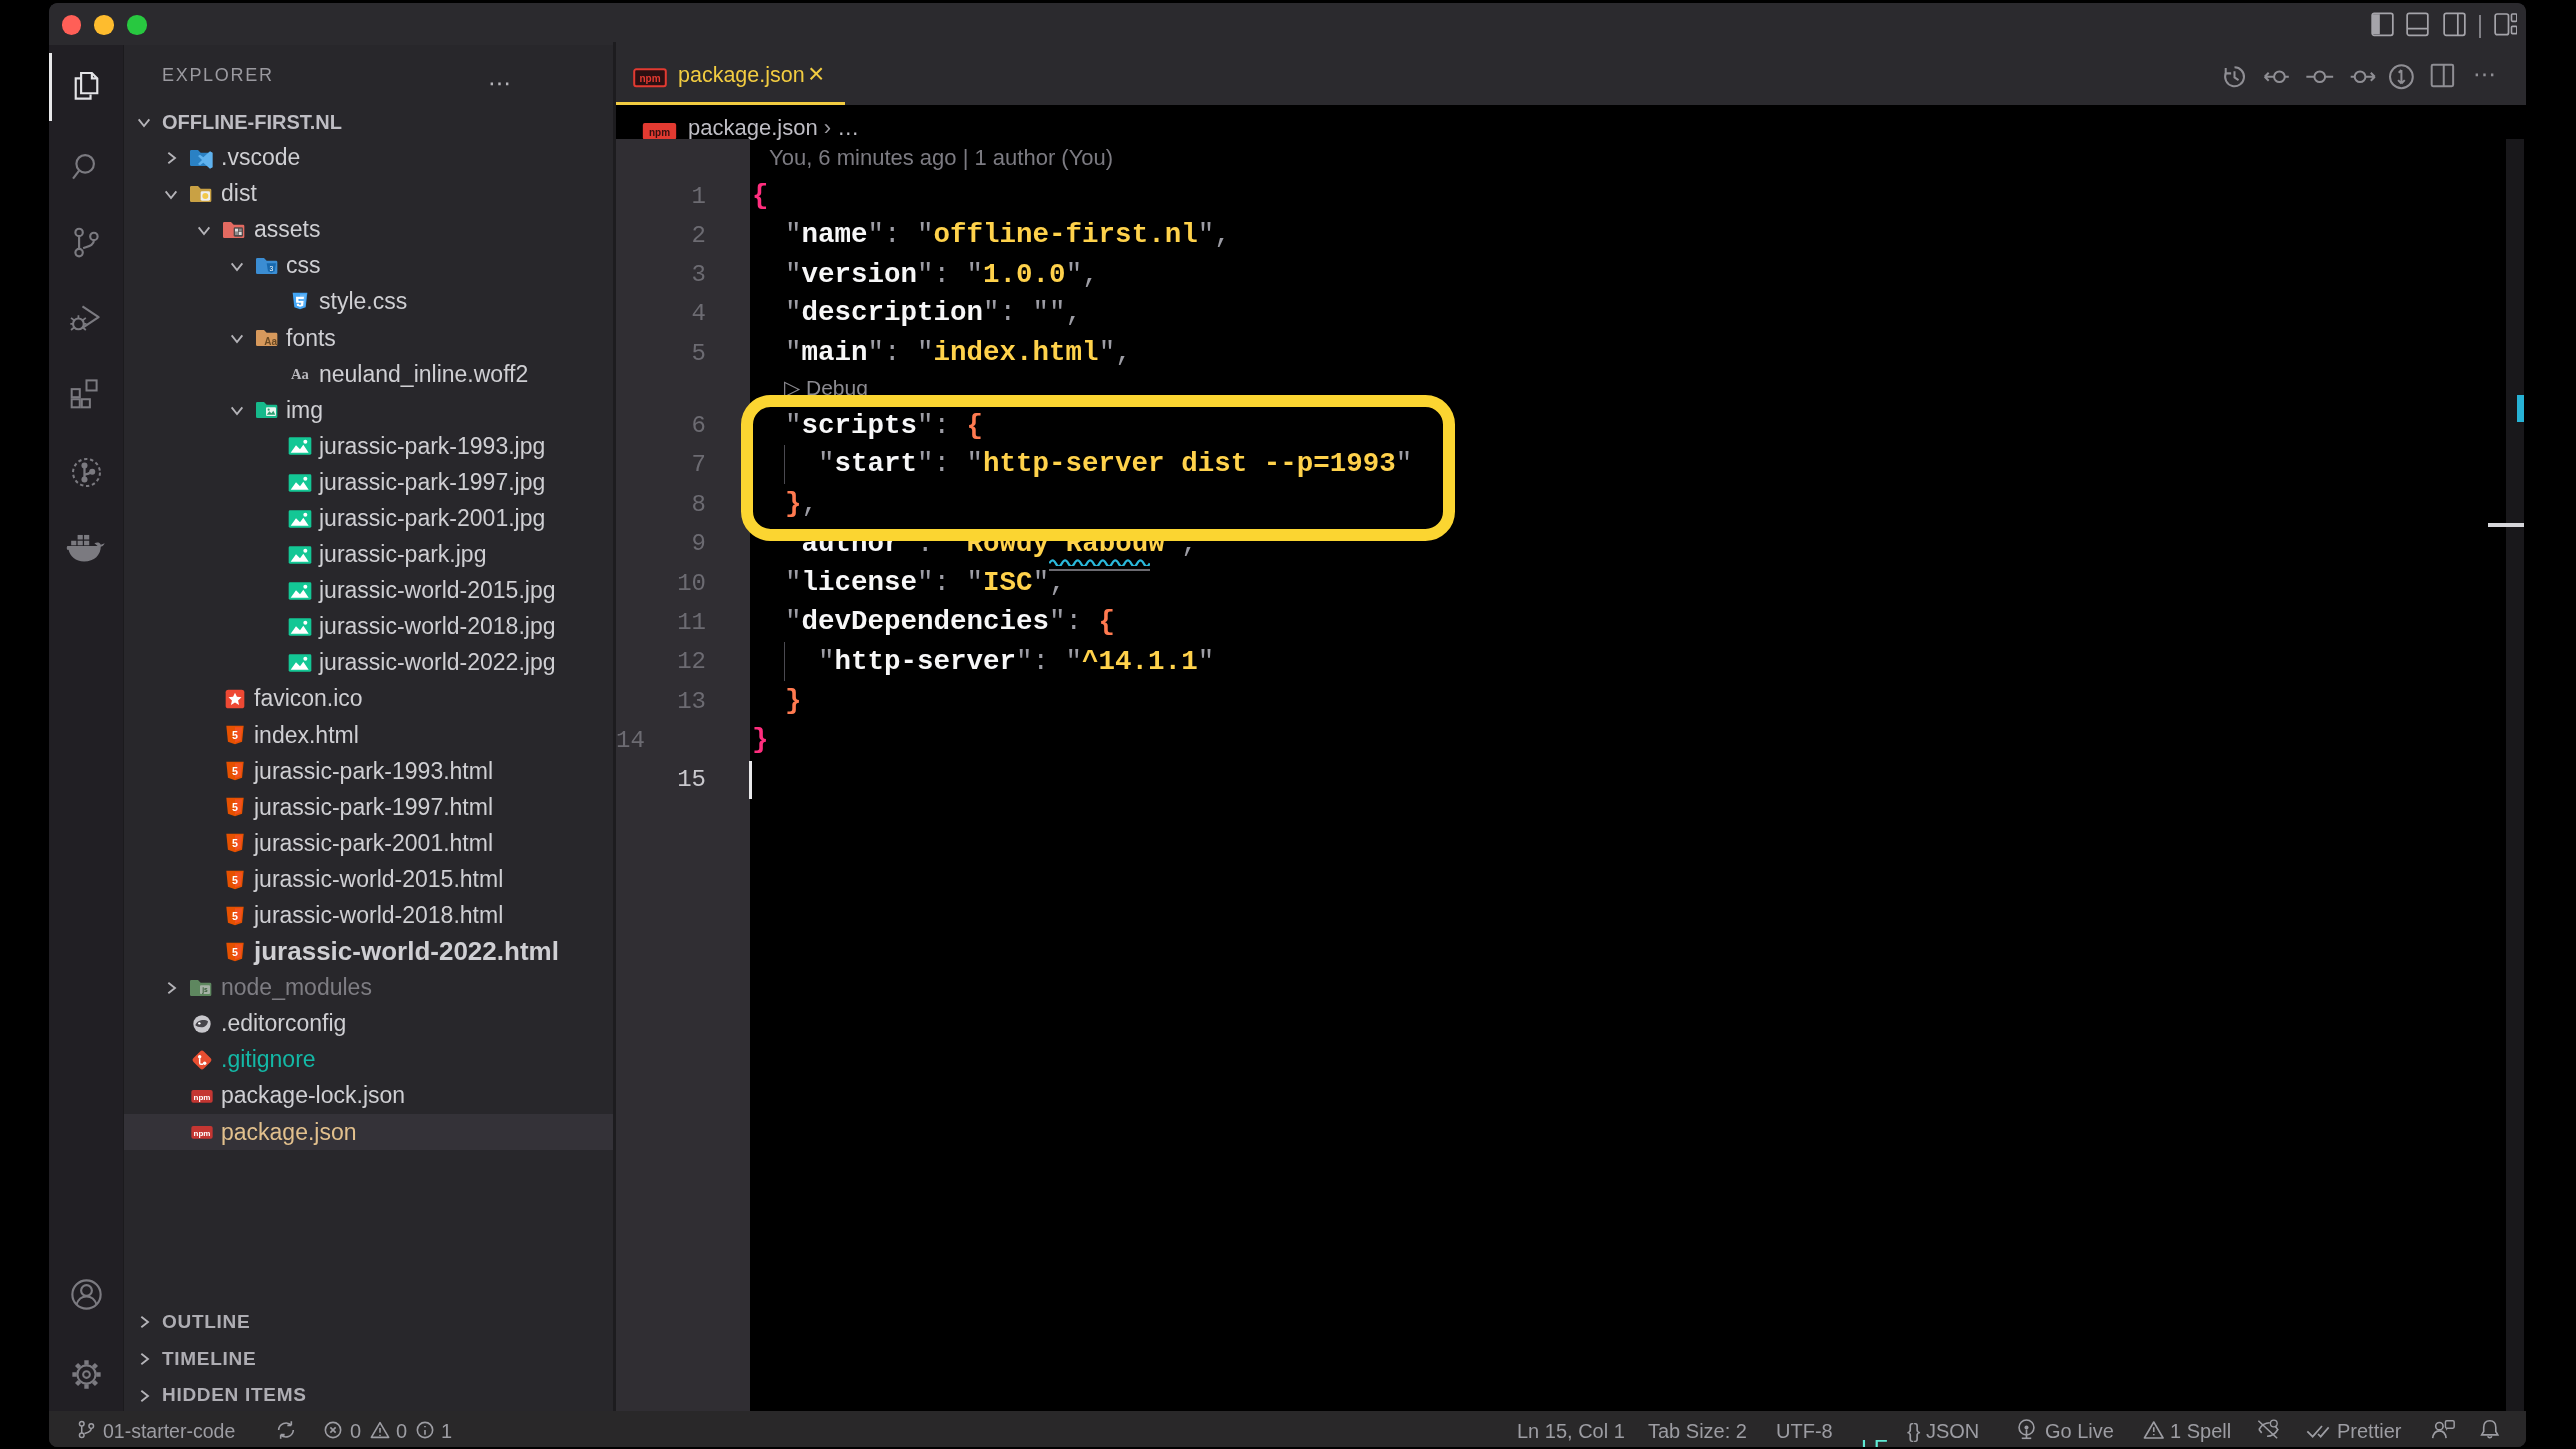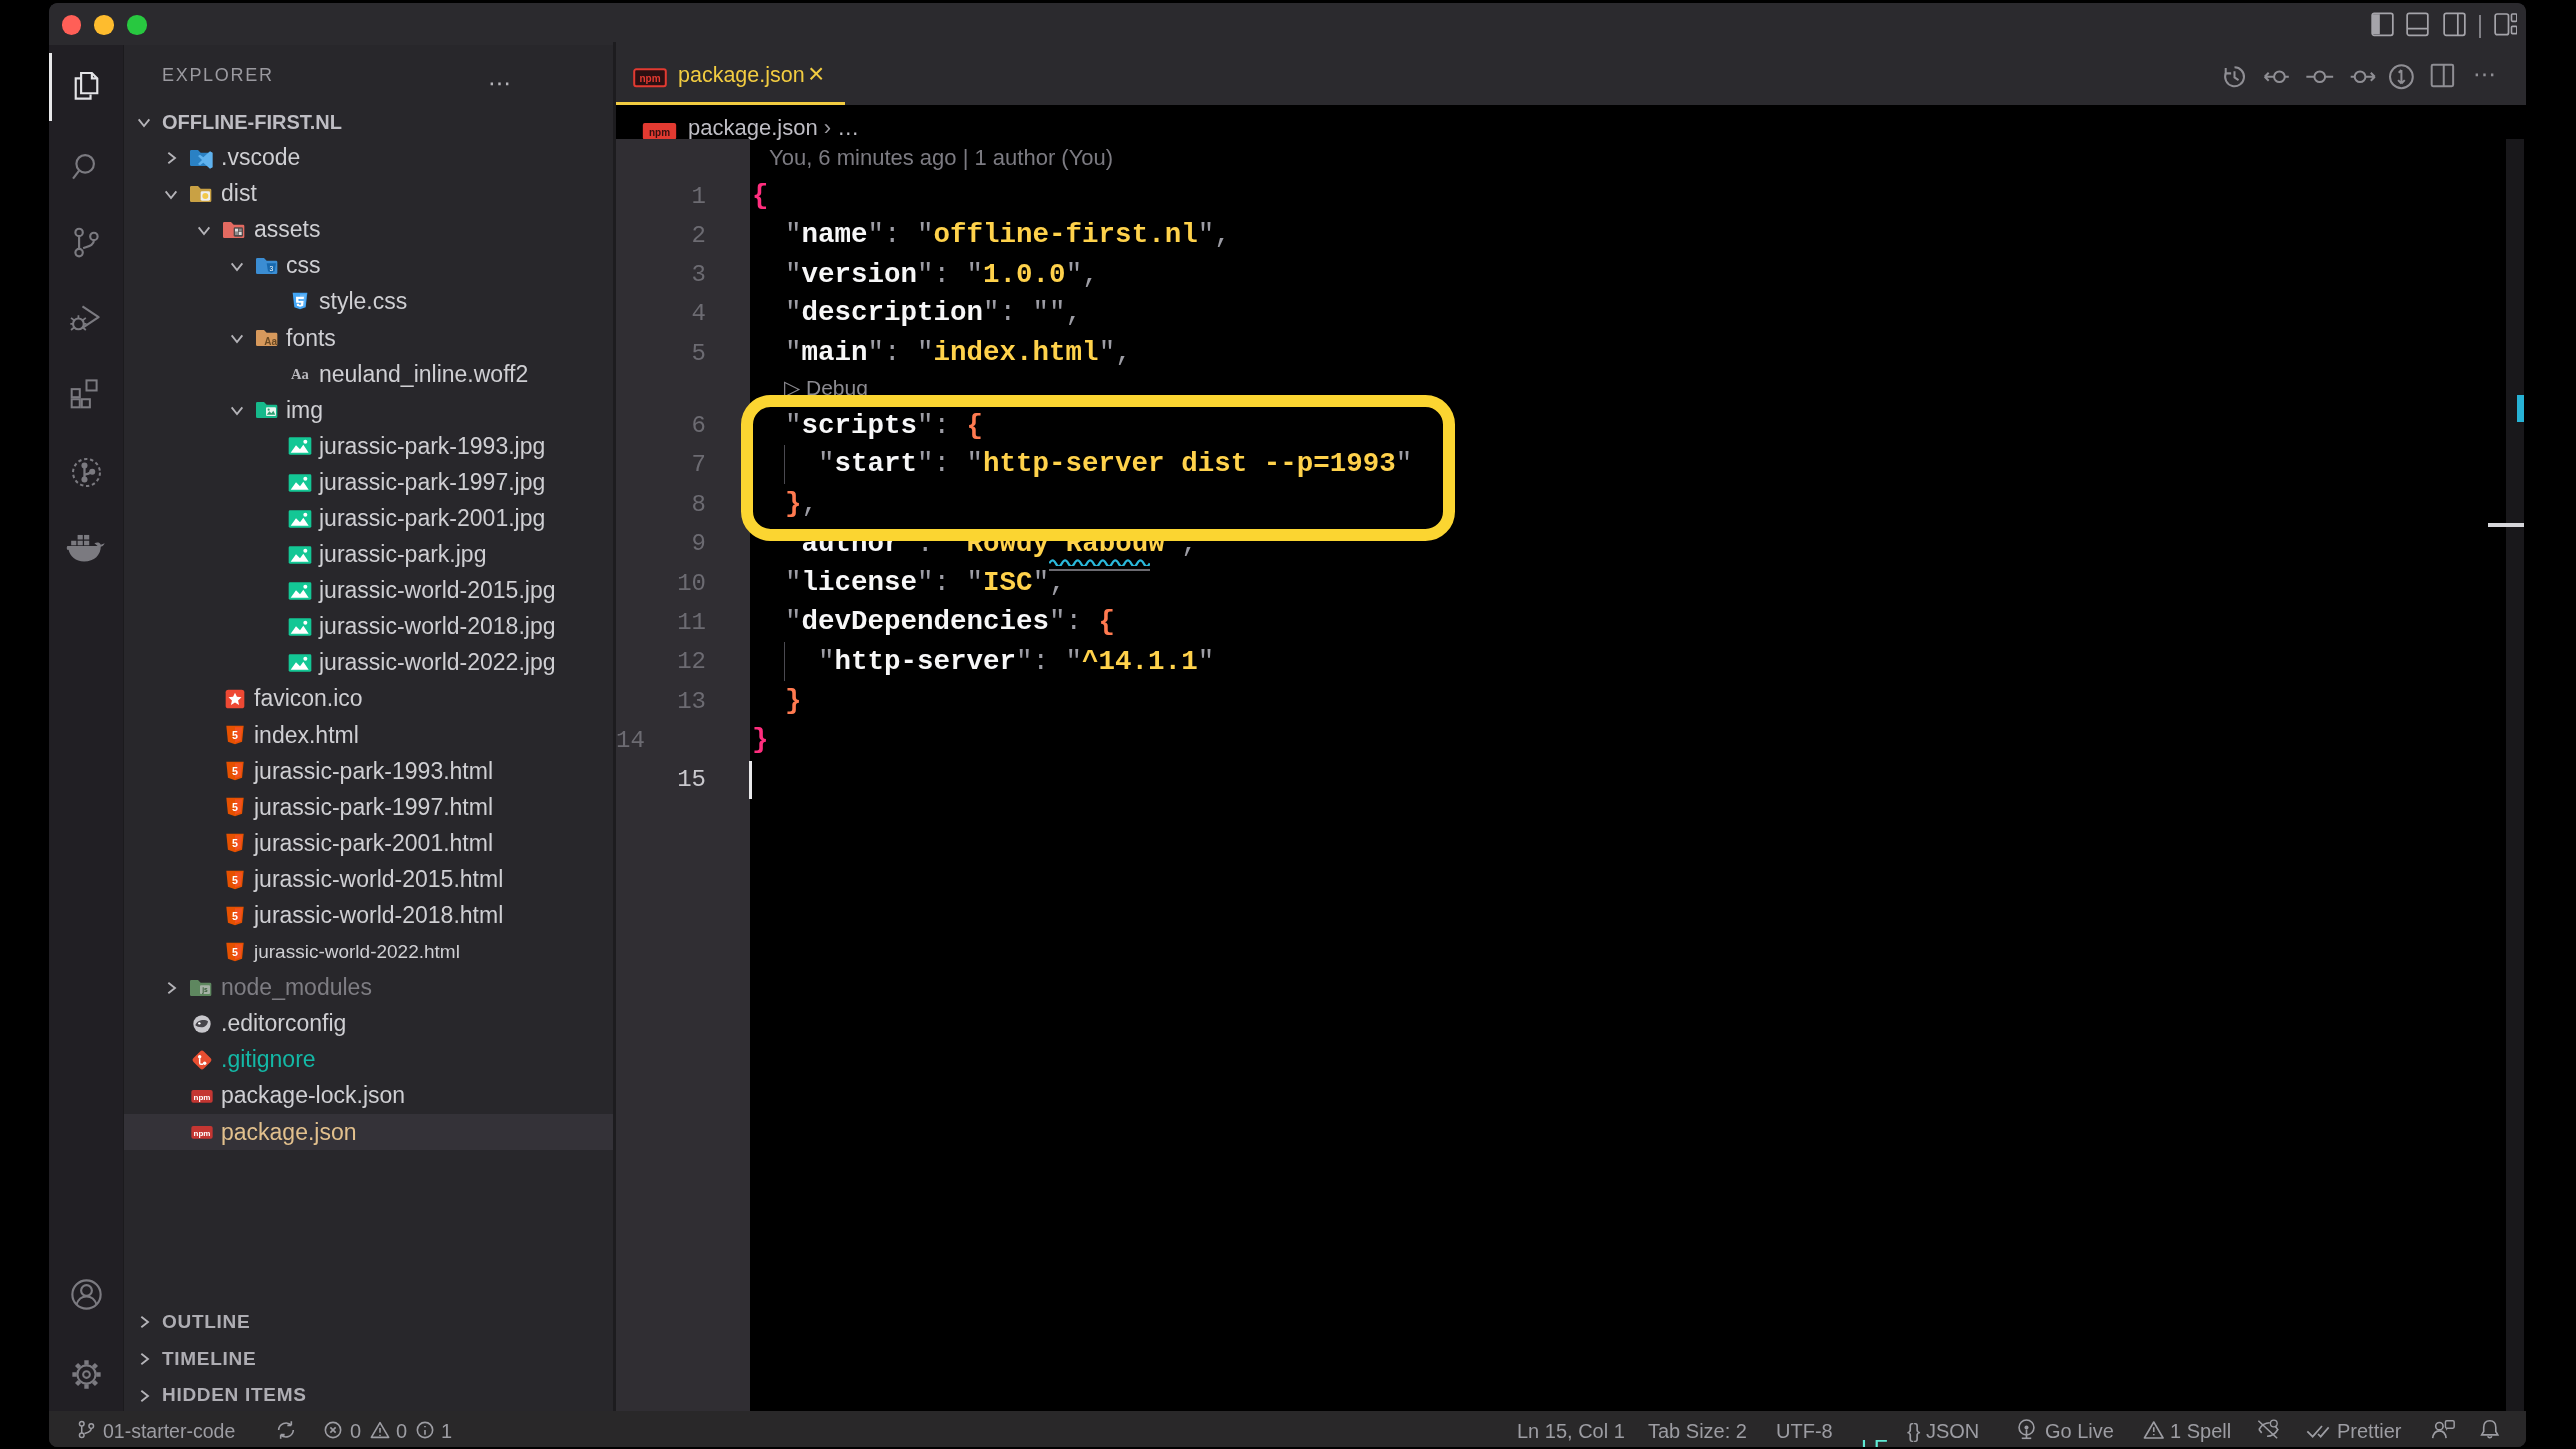--- a/index.html
+++ b/index.html
@@ -297,21 +297,21 @@
       </g>
     </svg>
 <div class="abs" style="left:205px;top:900px;font-size:23px;line-height:25.5px;color:#cfcfd3;">jurassic-world-2018.html</div>
 <svg class="abs" style="left:174px;top:937px" width="24" height="24" viewBox="0 0 36 36" fill="none">
       <g>
         <path d="M5 4 h26 l-2.4 24 -10.6 4 -10.6 -4z" fill="#e65100"></path>
         <path d="M18 6.5 h10.8 l-2 19.5 -8.8 3.2z" fill="#f4511e"></path>
         <text x="18" y="24" font-size="16" font-weight="bold" fill="#fff" text-anchor="middle" font-family="Liberation Sans">5</text>
       </g>
     </svg>
-<div class="abs" style="left:205px;top:936px;font-size:19px;line-height:25.5px;color:#cfcfd3;">jurassic-world-2022.html</div>
+<div class="abs" style="left:205px;top:936px;font-size:26px;line-height:25.5px;color:#cfcfd3;font-weight:bold;">jurassic-world-2022.html</div>
 <svg class="abs" style="left:114px;top:977px" width="16" height="16" viewBox="0 0 24 24" fill="none">
       <path d="M8 4 L18 12 L8 20" stroke="#b4b3b8" stroke-width="2.8" fill="none"></path>
     </svg>
 <svg class="abs" style="left:141px;top:973px" width="24" height="24" viewBox="0 0 36 36" fill="none">
       <g opacity="0.75">
         <path d="M2 6 h10 l4 4 h14 a2 2 0 0 1 2 2 v16 a2 2 0 0 1 -2 2 h-28 a2 2 0 0 1 -2 -2 v-20 a2 2 0 0 1 2 -2z" fill="#71a871"></path>
         <rect x="15" y="14" width="15" height="13" rx="1.5" fill="#cfe0cf"></rect>
         <text x="22.5" y="24.5" font-size="10" font-weight="bold" fill="#3d6b3d" text-anchor="middle" font-family="Liberation Sans">js</text>
       </g>
     </svg>

